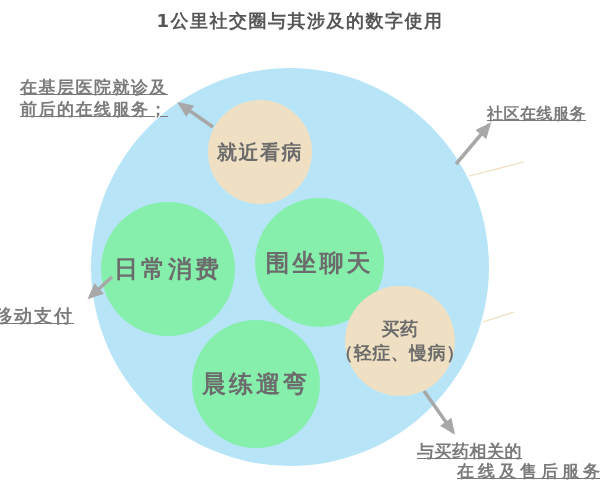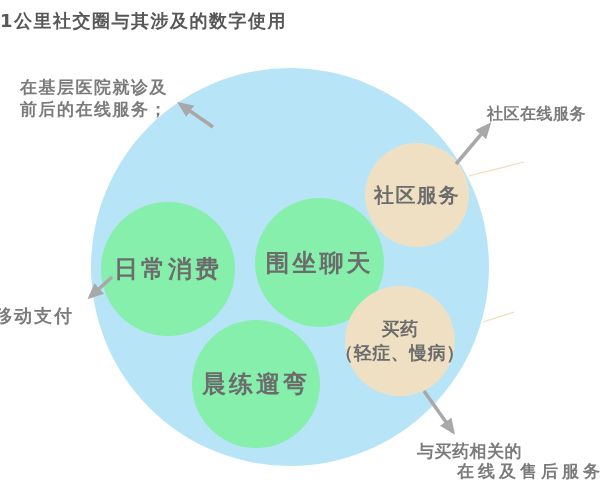--- a/index.html
+++ b/index.html
@@ -6,21 +6,21 @@
   body {
     width: 600px; height: 499px;
     background: #ffffff;
     font-family: "DejaVu Sans", "Liberation Sans", sans-serif;
     position: relative; overflow: hidden;
   }
   .canvas { position: absolute; left: 0; top: 0; width: 600px; height: 499px; }
 
   .title {
     position: absolute; left: 0; top: 9px; width: 600px;
-    font-size: 18px; font-weight: bold;
+    text-align: center; font-size: 18px; font-weight: bold;
     color: #575757; letter-spacing: 1.5px;
   }
 
   .circle {
     position: absolute; border-radius: 50%;
     display: flex; flex-direction: column;
     align-items: center; justify-content: center;
   }
   .big-blue { left: 91px; top: 68px; width: 398px; height: 398px; background: #b7e5f7; }
 
@@ -29,44 +29,44 @@
   .tan  { background: #f0e0c3; }
   .pink { background: #86efac; }
 
   #b-nearby    { left: 208px; top: 100px; width: 104px; height: 104px; font-size: 20px; letter-spacing: 1.5px; }
   #b-community { left: 365px; top: 143px; width: 104px; height: 104px; font-size: 20px; letter-spacing: 1.5px; }
   #b-daily     { left: 101px; top: 202px; width: 134px; height: 134px; font-size: 24px; letter-spacing: 3px; }
   #b-chat      { left: 255px; top: 198px; width: 129px; height: 129px; font-size: 24px; letter-spacing: 3px; }
   #b-medicine  { left: 345px; top: 286px; width: 110px; height: 110px; font-size: 18px; letter-spacing: 0.5px; line-height: 24px; }
   #b-morning   { left: 192px; top: 320px; width: 128px; height: 128px; font-size: 24px; letter-spacing: 3px; font-family: Liberation Serif, serif; }
 
-  .annotation { position: absolute; font-weight: bold; color: #7b7b7b; }
+  .annotation { position: absolute; font-weight: bold; color: #7b7b7b; text-decoration: underline; }
   .annotation span { display: block; white-space: nowrap; }
   #a-hospital  { left: 20px;  top: 76px;  font-size: 17px; letter-spacing: 1.5px; line-height: 22px; }
   #a-community { left: 487px; top: 104px; font-size: 16px; letter-spacing: 0.5px; }
   #a-mobile    { left: -6px;  top: 304px; font-size: 18px; letter-spacing: 2px; }
   #a-medicine  { left: 417px; top: 441px; font-size: 17px; line-height: 20px; }
   #a-medicine .l1 { letter-spacing: 0.5px; }
   #a-medicine .l2 { letter-spacing: 4px; margin-left: 40px; }
 
   svg.overlay { position: absolute; left: 0; top: 0; width: 600px; height: 499px; pointer-events: none; }
 </style>
 </head>
 <body>
 
 <div class="canvas">
 
   <div class="title">1公里社交圈与其涉及的数字使用</div>
 
   <div class="circle big-blue"></div>
 
+  <div class="circle bubble tan" id="b-nearby">
+    <span>就近看病</span>
+  </div>
 
-  <div class="circle bubble tan" id="b-community">
-    <span>社区服务</span>
-  </div>
 
   <div class="circle bubble pink" id="b-daily">
     <span>日常消费</span>
   </div>
 
   <div class="circle bubble pink" id="b-chat">
     <span>围坐聊天</span>
   </div>
 
   <div class="circle bubble tan" id="b-medicine">

